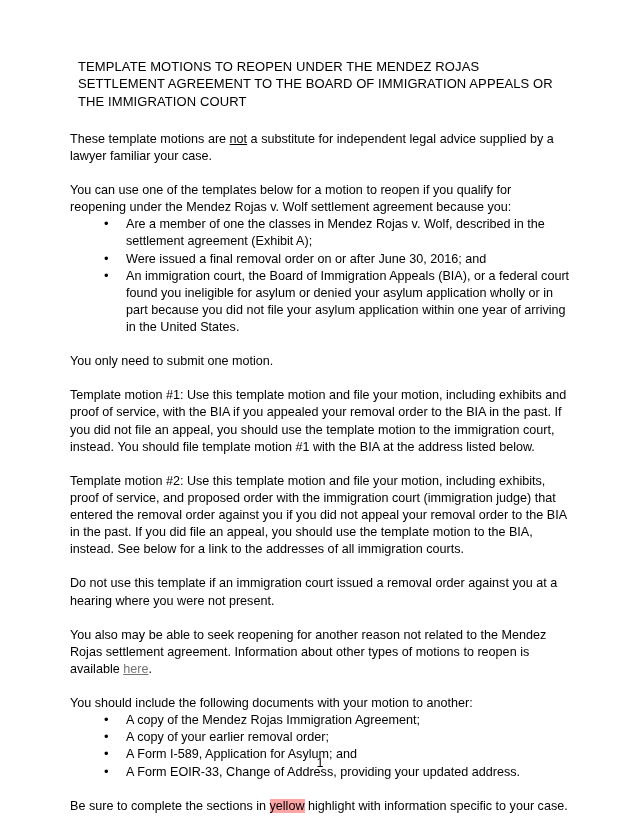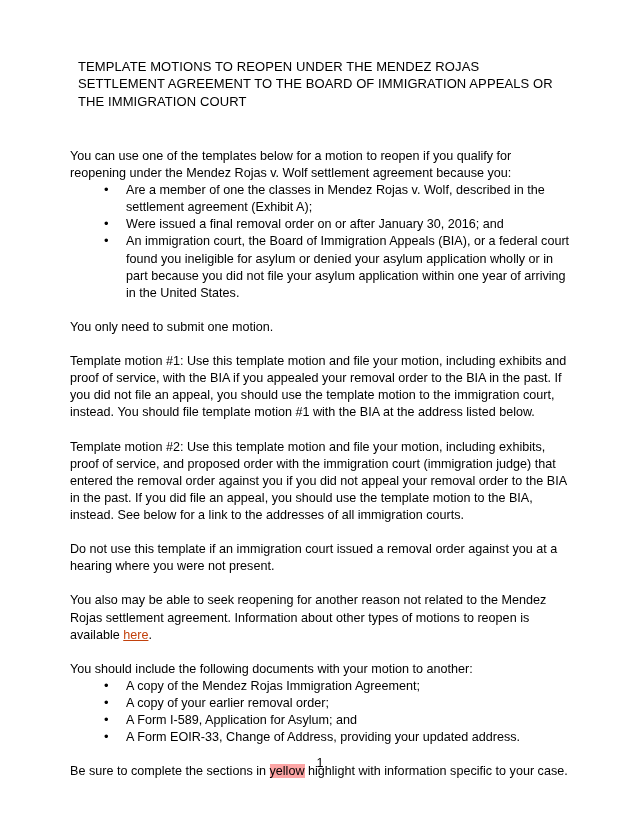--- a/index.html
+++ b/index.html
@@ -55,21 +55,21 @@
   ul.bullets li::before {
     content: "\2022";
     position: absolute;
     left: 0;
     top: -1px;
     font-size: 13px;
   }
   ul.bullets.tight li + li { margin-top: 0; }
   .u { text-decoration: underline; }
   .link {
-    color: #c2410c;
+    color: #737373;
     text-decoration: underline;
   }
   .hl {
     background: #fca5a5;
   }
   .page-number {
     position: absolute;
     left: 0;
     right: 0;
     bottom: 58px;
@@ -84,28 +84,29 @@
 <div class="page">
 
   <div class="doc-title">
     <span class="tline">TEMPLATE MOTIONS TO REOPEN UNDER THE MENDEZ ROJAS</span>
     <span class="tline">SETTLEMENT AGREEMENT TO THE BOARD OF IMMIGRATION APPEALS OR</span>
     <span class="tline">THE IMMIGRATION COURT</span>
   </div>
 
   <div class="spacer-lg"></div>
 
+  <p class="para"><span>These template motions are </span><span class="u">not</span><span> a substitute for independent legal advice supplied by a lawyer familiar your case.</span></p>
 
   <div class="spacer-md"></div>
 
   <p class="para">You can use one of the templates below for a motion to reopen if you qualify for reopening under the Mendez Rojas v. Wolf settlement agreement because you:</p>
 
   <ul class="bullets">
     <li>Are a member of one the classes in Mendez Rojas v. Wolf, described in the settlement agreement (Exhibit A);</li>
-    <li>Were issued a final removal order on or after January 30, 2016; and</li>
+    <li>Were issued a final removal order on or after June 30, 2016; and</li>
     <li>An immigration court, the Board of Immigration Appeals (BIA), or a federal court found you ineligible for asylum or denied your asylum application wholly or in part because you did not file your asylum application within one year of arriving in the United States.</li>
   </ul>
 
   <div class="spacer-md"></div>
 
   <p class="para">You only need to submit one motion.</p>
 
   <div class="spacer-md"></div>
 
   <p class="para"><span>Template motion #1:</span><span> Use this template motion and file your motion, including exhibits and proof of service, with the BIA if you appealed your removal order to the BIA in the past. If you did not file an appeal, you should use the template motion to the immigration court, instead. You should file template motion #1 with the BIA at the address listed below.</span></p>

